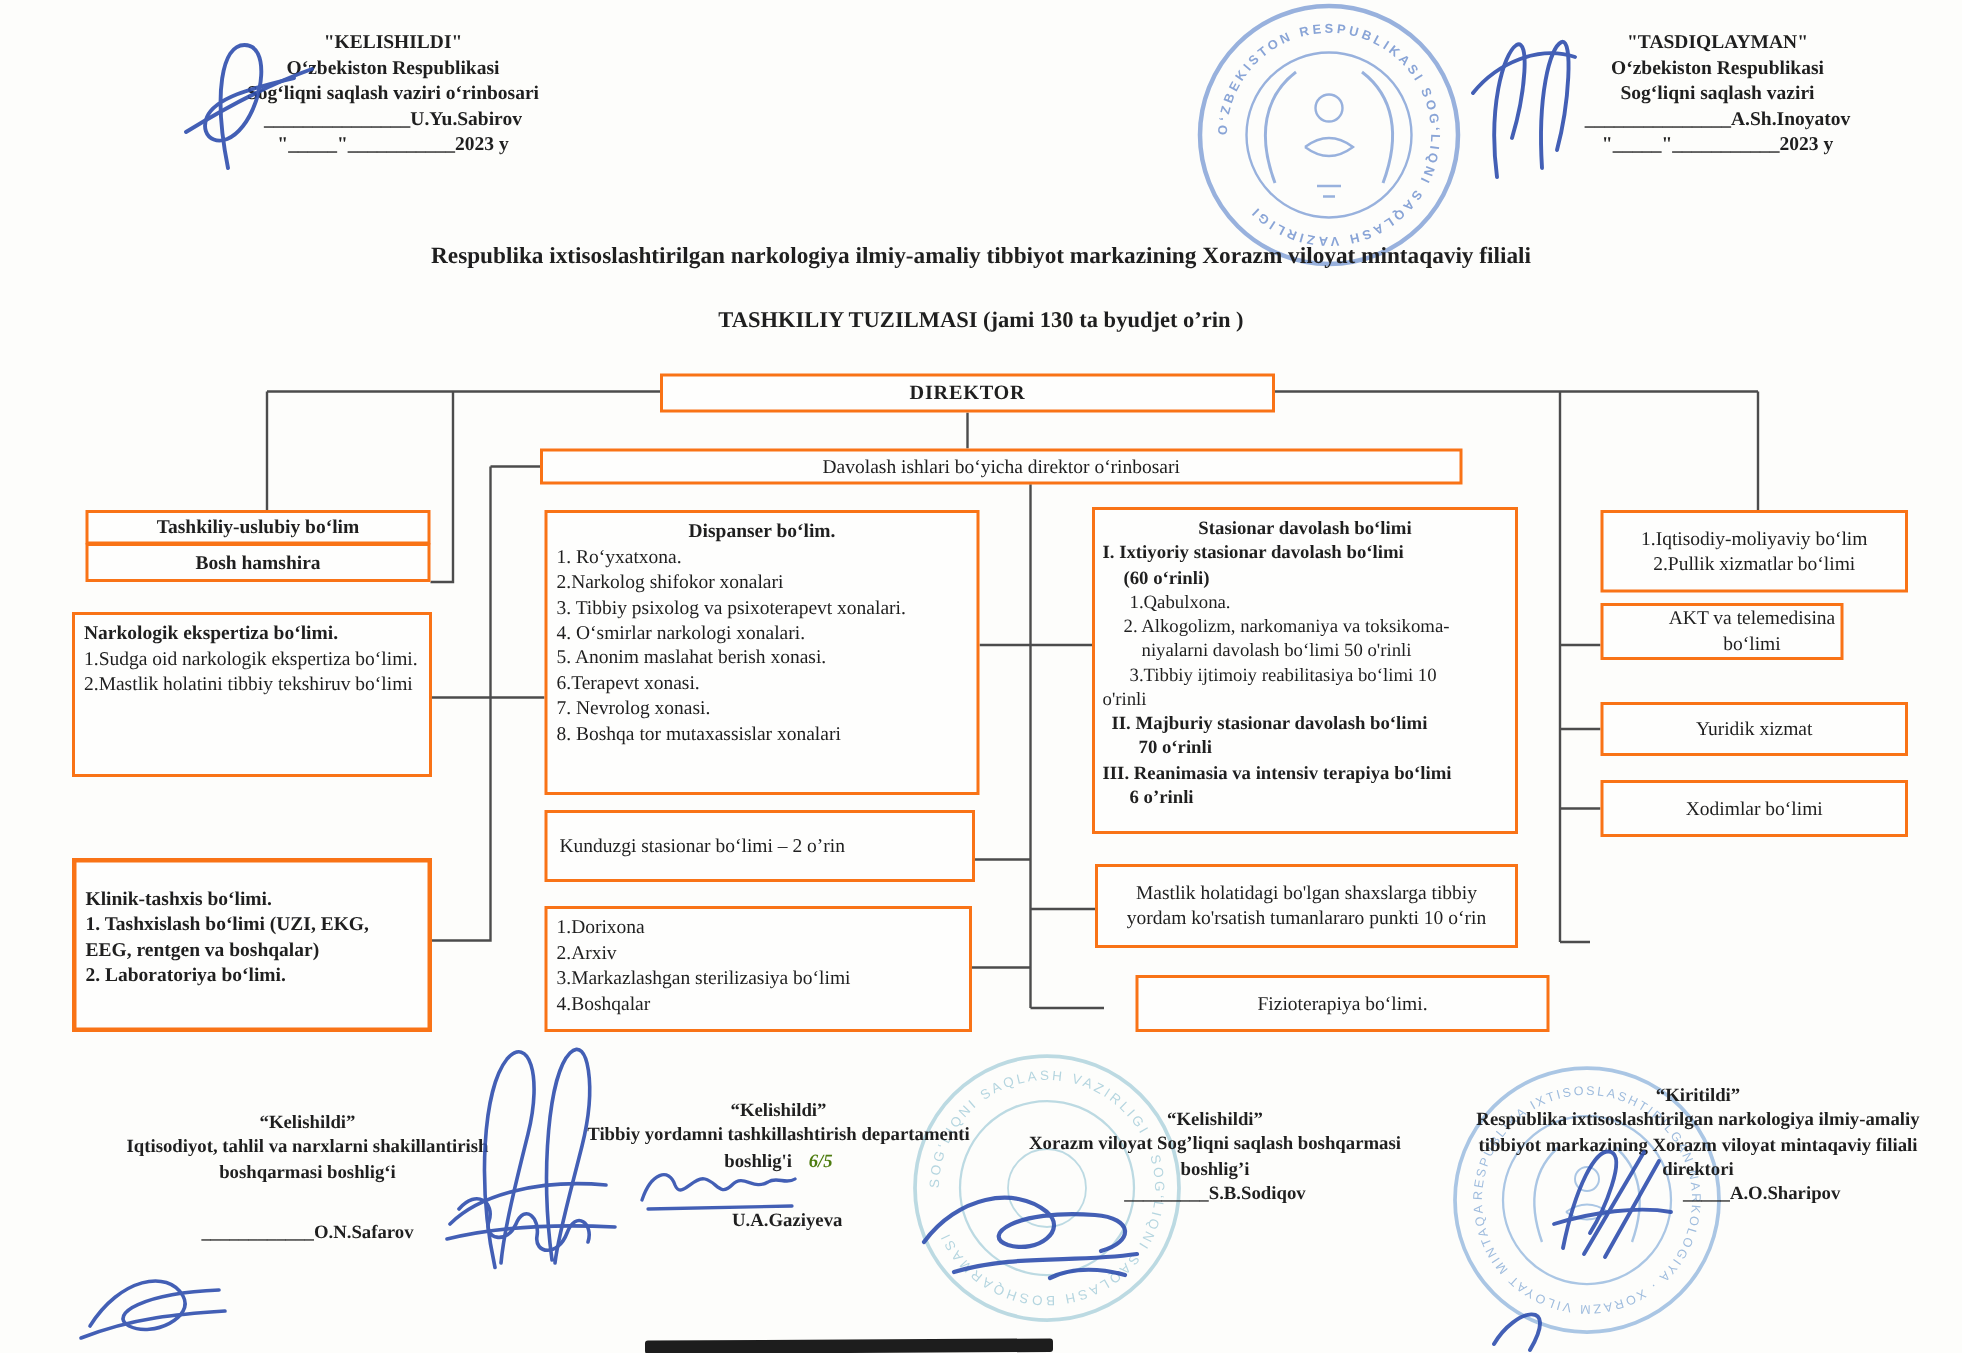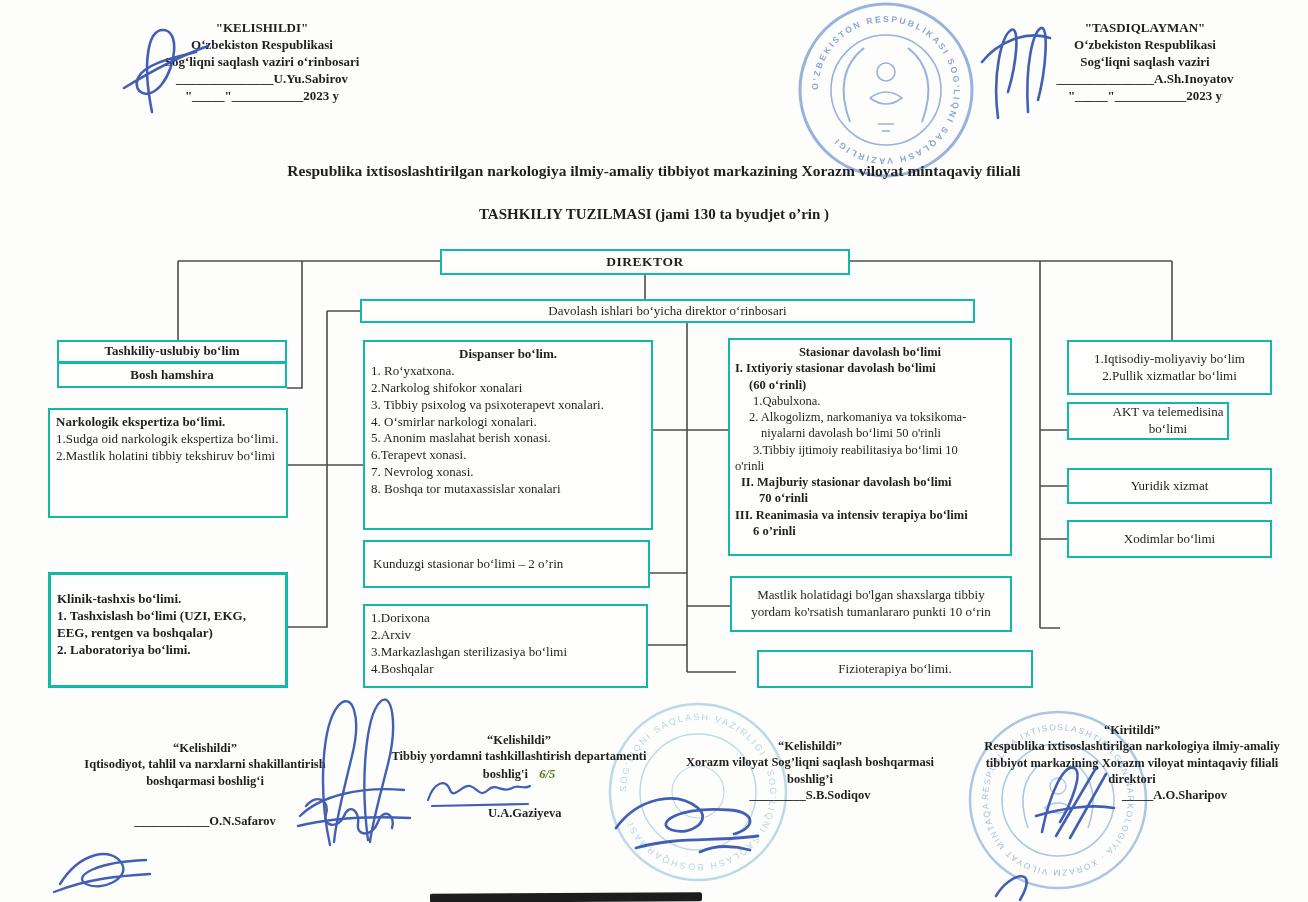--- a/index.html
+++ b/index.html
@@ -4,21 +4,21 @@
 <style>
   html,body{margin:0;padding:0;background:#e8e8e8;}
   .page{position:relative;width:1308px;height:902px;margin:0 auto;background:#fdfdfb;
         overflow:hidden;font-family:"Liberation Serif",serif;color:#1f1f1f;}
   .abs{position:absolute;}
   .b{font-weight:700;}
   .ctr{text-align:center;}
   .t{line-height:1.3;}
   .approval{width:340px;font-size:13px;font-weight:700;text-align:center;line-height:1.35;}
   .titleline{left:0;width:1308px;text-align:center;font-weight:700;}
-  .box{position:absolute;box-sizing:border-box;border:2px solid #14b8a6;background:rgba(255,255,255,.55);
+  .box{position:absolute;box-sizing:border-box;border:2px solid #f97316;background:rgba(255,255,255,.55);
        font-size:13px;line-height:1.3;}
   .boxflex{display:flex;align-items:center;justify-content:center;text-align:center;}
   .pad{padding:4px 6px;}
   .lines path{stroke:#4c4c4c;stroke-width:1.6;fill:none;}
   .sig path{fill:none;stroke:#2f4fae;stroke-linecap:round;}
   .stamp{opacity:.8;}
   .note{color:#4d7c0f;font-style:italic;font-weight:700;}
   .bottombar{position:absolute;left:430px;top:893px;width:272px;height:9px;background:#1d1d1d;
              transform:rotate(-.3deg);border-radius:2px;}
   .footerblk{font-size:12.5px;font-weight:700;text-align:center;line-height:1.45;}

